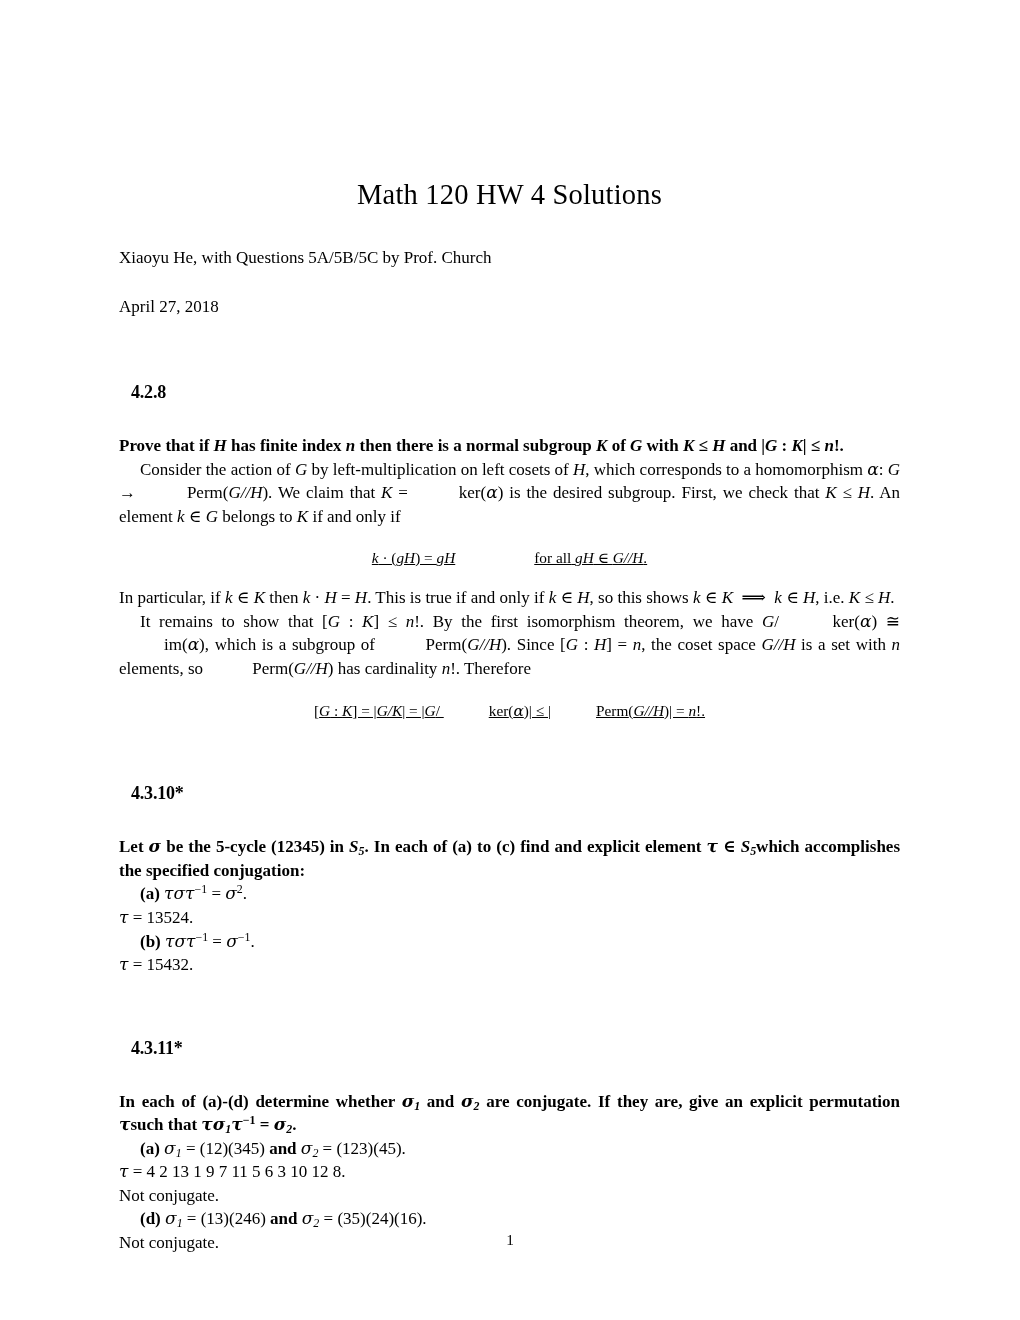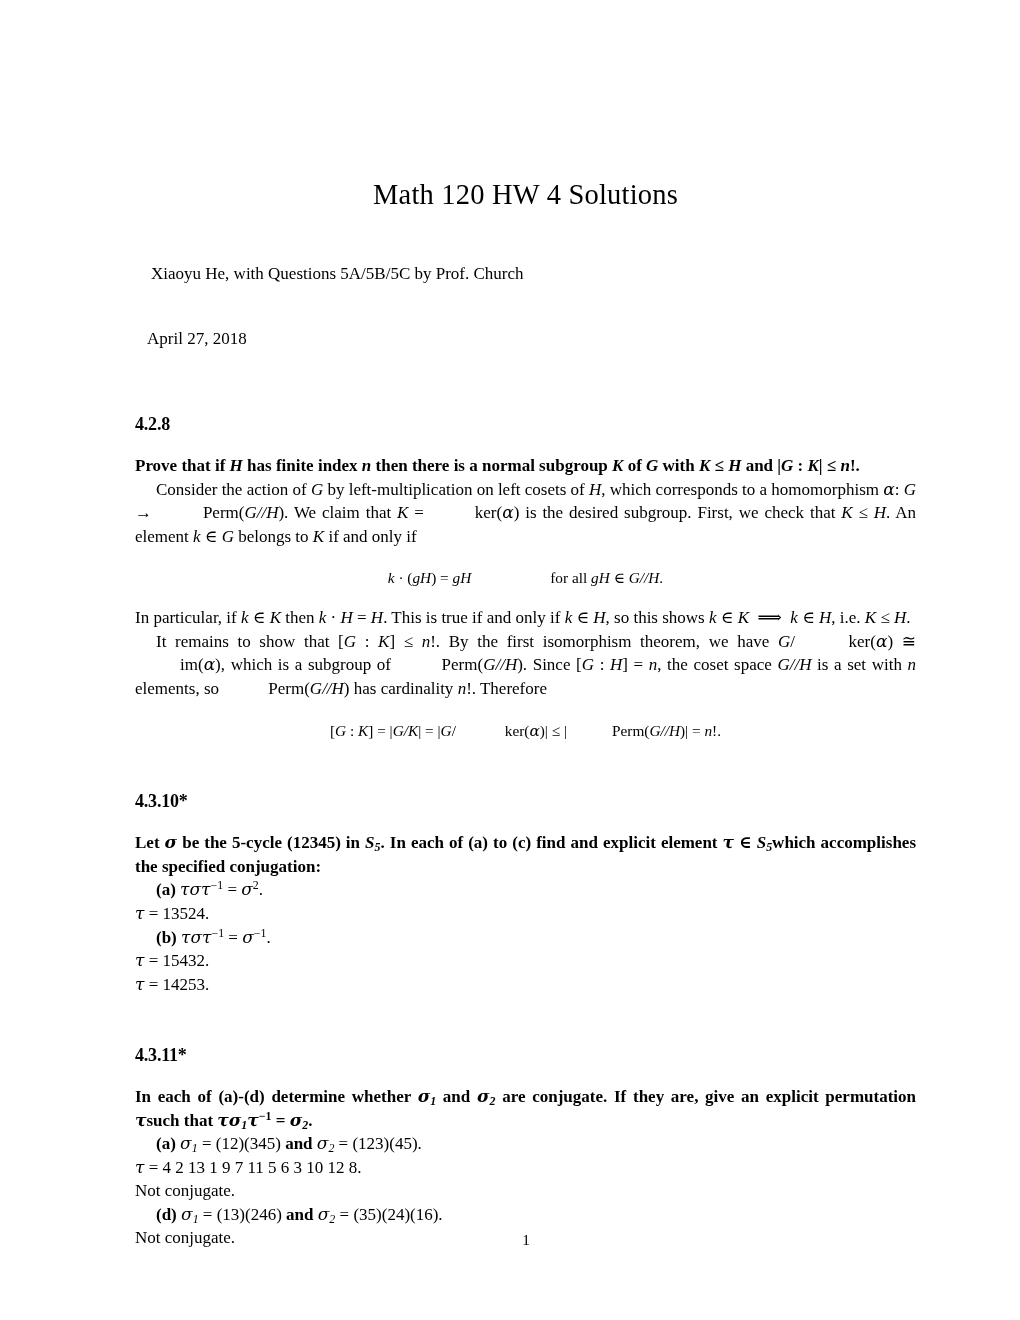--- a/index.html
+++ b/index.html
@@ -10,21 +10,21 @@
   body {
     width: 1020px;
     height: 1320px;
     position: relative;
     font-family: "Liberation Serif", "DejaVu Serif", serif;
     color: #000000;
     overflow: hidden;
   }
   .page {
     position: absolute;
-    left: 16px; top: 0;
+    left: 0; top: 0;
     width: 972px;
     height: 1320px;
   }
   .content {
     position: absolute;
     left: 119px;
     top: 0;
     width: 781px;
   }
 
@@ -33,34 +33,34 @@
   .doc-title {
     font-size: 28.5px;
     line-height: 1.1;
     margin: 0;
     padding-top: 179px;
     font-weight: normal;
     letter-spacing: 0.2px;
   }
   .doc-author {
     font-size: 17px;
-    margin: 16px;
+    margin: 0;
     padding-top: 36px;
   }
   .doc-date {
     font-size: 17px;
-    margin: 12px;
+    margin: 0;
     padding-top: 25px;
   }
 
   
   .section-heading {
     font-size: 18px;
     font-weight: bold;
-    margin: 0;
+    margin: 12px;
     letter-spacing: -0.2px;
   }
   .sec-428  { padding-top: 52px; }
   .sec-4310 { padding-top: 50px; }
   .sec-4311 { padding-top: 49px; }
 
   p {
     margin: 0;
     font-size: 17px;
     line-height: 1.385;
@@ -78,20 +78,21 @@
   sub, sup { font-size: 70%; line-height: 0; }
   sub { vertical-align: -0.25em; }
   sup { vertical-align: 0.5em; }
   .op { font-style: normal; margin-left: 45px; }
 
   .display {
     text-align: center;
     font-size: 15.3px;
     margin: 0;
     line-height: 1.3;
+    text-decoration: underline;
   }
   .disp-1 { padding-top: 19px; padding-bottom: 19px; }
   .disp-2 { padding-top: 20px; }
   .qquad { display: inline-block; width: 34px; }
 
   .item { text-indent: 21px; }
   .ans  { text-indent: 0; }
 
   
   .page-number {
@@ -132,21 +133,20 @@
   <h2 class="section-heading sec-4310">4.3.10*</h2>
 
   <p class="statement after-heading noindent">Let <span class="gk">σ</span> be the 5-cycle (12345) in <span class="m">S</span><sub class="m">5</sub>. In each of (a) to (c) find and explicit element <span class="gk">τ</span> ∈ <span class="m">S</span><sub class="m">5</sub>which accomplishes the specified conjugation:</p>
 
   <p class="item"><b>(a)</b> <span class="gk">τστ</span><sup>−1</sup> = <span class="gk">σ</span><sup>2</sup>.</p>
   <p class="ans"><span class="gk">τ</span> = 13524.</p>
 
   <p class="item"><b>(b)</b> <span class="gk">τστ</span><sup>−1</sup> = <span class="gk">σ</span><sup>−1</sup>.</p>
   <p class="ans"><span class="gk">τ</span> = 15432.</p>
 
-  <p class="ans"><span class="gk">τ</span> = 14253.</p>
 
   <h2 class="section-heading sec-4311">4.3.11*</h2>
 
   <p class="statement after-heading noindent">In each of (a)-(d) determine whether <span class="gk">σ</span><sub class="m">1</sub> and <span class="gk">σ</span><sub class="m">2</sub> are conjugate. If they are, give an explicit permutation <span class="gk">τ</span>such that <span class="gk">τσ</span><sub class="m">1</sub><span class="gk">τ</span><sup>−1</sup> = <span class="gk">σ</span><sub class="m">2</sub>.</p>
 
   <p class="item"><b>(a)</b> <span class="gk">σ</span><sub class="m">1</sub> = (12)(345) <b>and</b> <span class="gk">σ</span><sub class="m">2</sub> = (123)(45).</p>
 
   <p class="ans"><span class="gk">τ</span> = 4 2 13 1 9 7 11 5 6 3 10 12 8.</p>
 
   <p class="ans">Not conjugate.</p>

